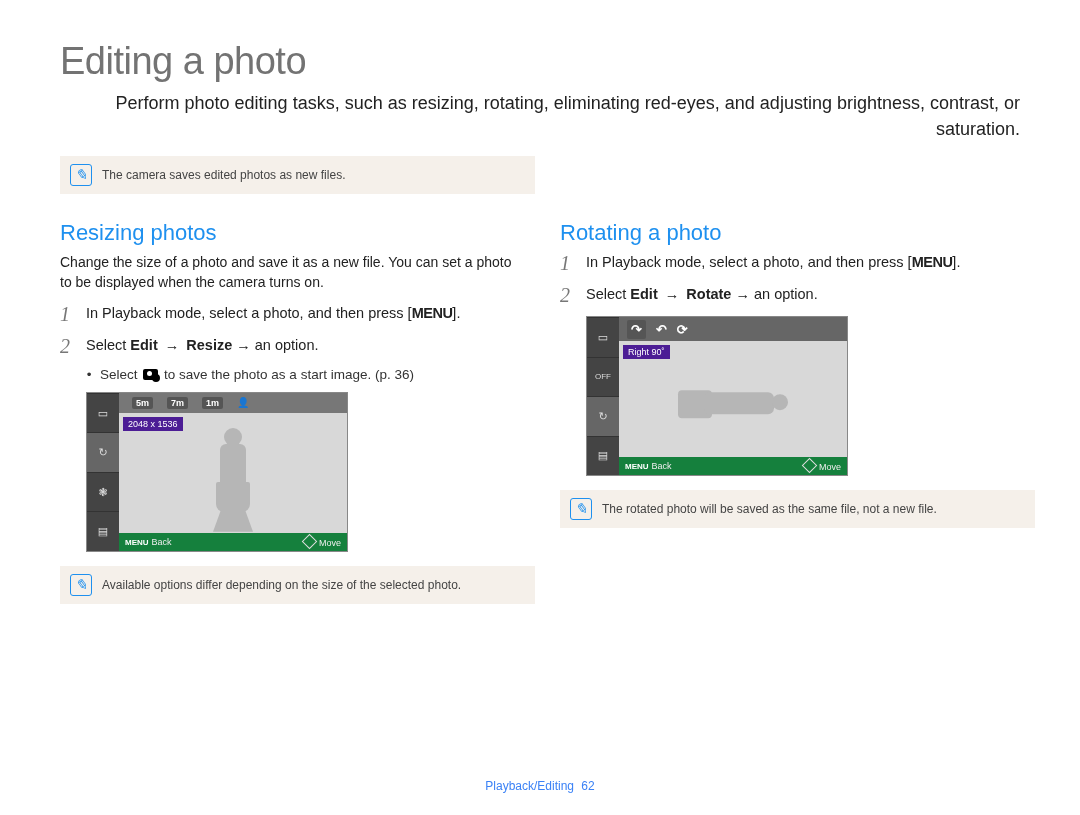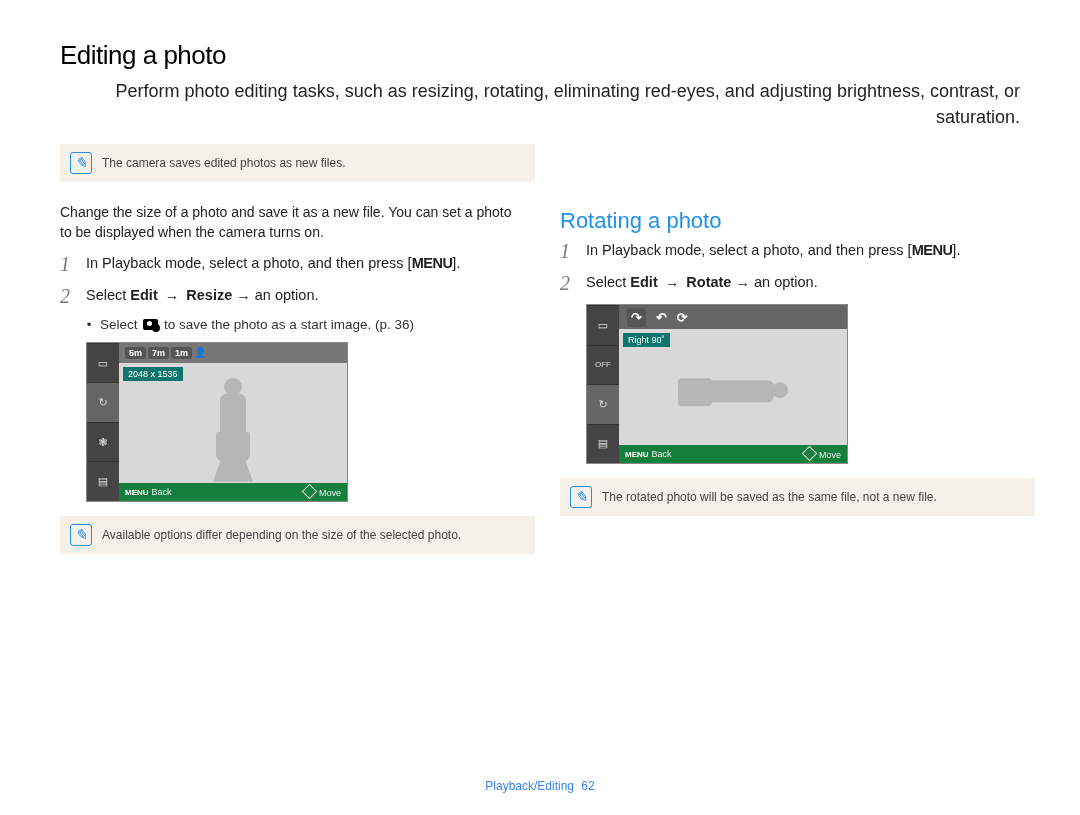--- a/index.html
+++ b/index.html
@@ -11,23 +11,23 @@
     width: 1080px;
   }
   .page {
     width: 1080px;
     height: 815px;
     position: relative;
     padding: 40px 60px 0 60px;
     box-sizing: border-box;
   }
   .title {
-    font-size: 26px;
+    font-size: 38px;
     font-weight: 400;
-    color: #000000;
+    color: #737373;
     letter-spacing: -0.5px;
     margin: 0 0 4px 0;
   }
   .intro {
     font-size: 18px;
     margin: 7px 0 14px 0;
     line-height: 1.45;
     color: #222;
     text-align: right;
   }
@@ -168,29 +168,29 @@
     position: relative;
     background: #d8d8d8;
   }
   .lcd-topbar {
     height: 20px;
     background: #777;
     color: #fff;
     display: flex;
     align-items: center;
     font-size: 10px;
-    gap: 2px;
-    padding-left: 6px;
+    gap: 14px;
+    padding-left: 13px;
     font-weight: bold;
   }
   .lcd-topbar .pill { background: #555; padding: 1px 4px; border-radius: 2px; font-size: 9px; }
   .lcd-label {
     position: absolute;
     left: 4px;
-    background: #0f766e;
+    background: #4c1d95;
     color: #fff;
     font-size: 9px;
     padding: 2px 5px;
   }
   .lcd-canvas {
     height: 120px;
     position: relative;
     display: flex;
     align-items: flex-end;
     justify-content: center;
@@ -281,20 +281,21 @@
   <p class="intro">Perform photo editing tasks, such as resizing, rotating, eliminating red-eyes, and adjusting brightness, contrast, or saturation.</p>
 
   <div class="note-box note-wide" style="width: 455px;">
     <div class="note-icon">✎</div>
     <div class="note-text">The camera saves edited photos as new files.</div>
   </div>
 
   <div class="columns">
 
     <div class="col">
+      <h2 class="subhead">Resizing photos</h2>
       <p class="body">Change the size of a photo and save it as a new file. You can set a photo to be displayed when the camera turns on.</p>
 
       <div class="step">
         <div class="step-num">1</div>
         <div class="step-body">
           <span>In Playback mode, select a photo, and then press [</span><span class="menu-label">MENU</span><span>].</span>
         </div>
       </div>
 
       <div class="step">

